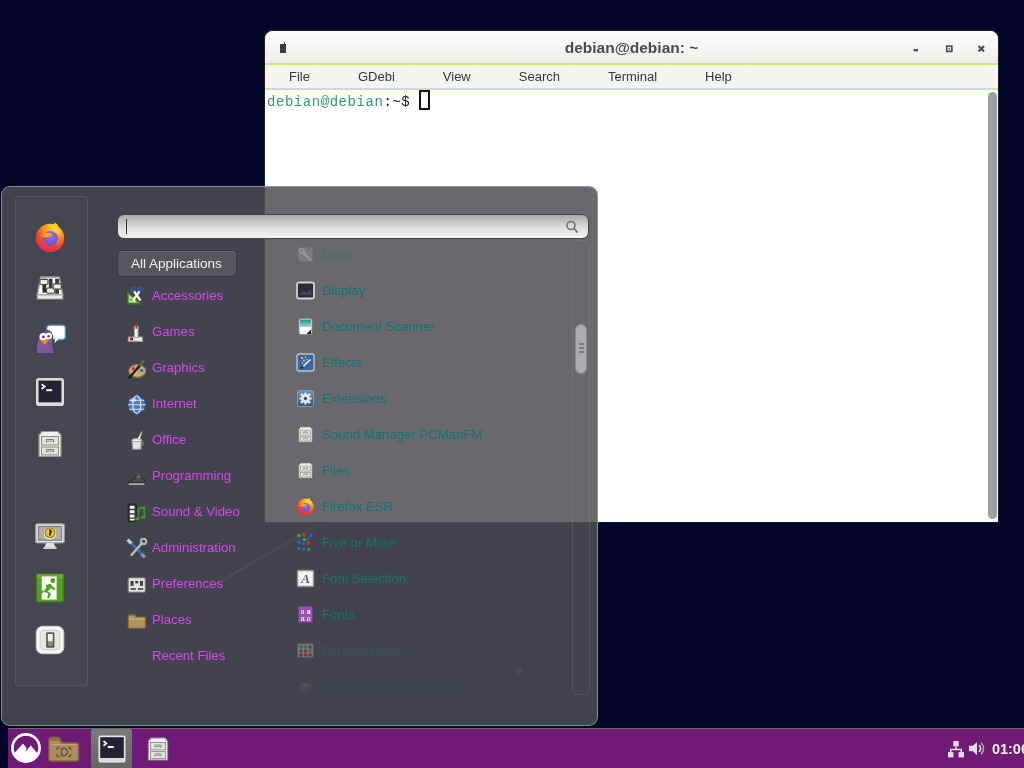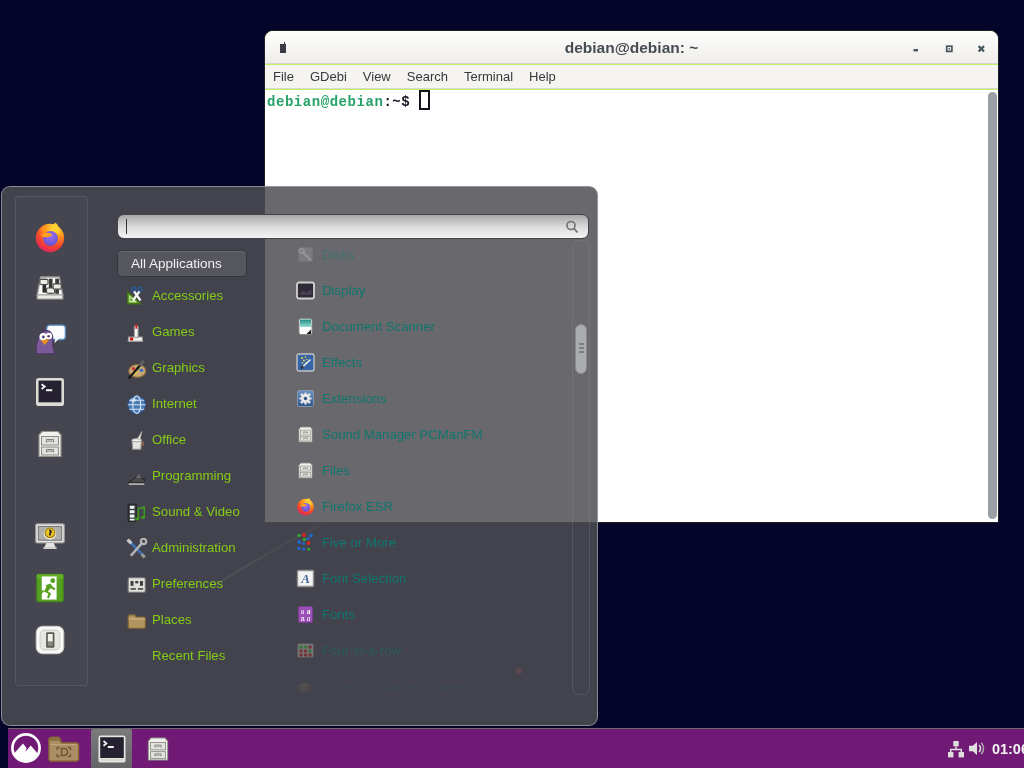--- a/index.html
+++ b/index.html
@@ -16,45 +16,45 @@
 border:1px solid #1e1e28;border-radius:9px 9px 2px 2px;background:#bef264;overflow:hidden;}
 #ttitle{position:absolute;left:0;top:0;right:0;height:33px;
 background:linear-gradient(#fdfdfc,#efedea);border-bottom:1px solid #d7d4ce;}
 #ttitle .txt{position:absolute;left:0;right:0;top:8px;text-align:center;
 font-size:15.5px;font-weight:bold;color:#454c52;}
 #ticon{position:absolute;left:15px;top:13px;width:6px;height:9px;background:#3b3b46;}
 #ticon:after{content:"";position:absolute;left:4px;top:-2px;width:1px;height:3px;background:#3b3b46;}
 .wbtn{position:absolute;top:0;width:30px;height:33px;}
 #tmenu{position:absolute;left:0;top:34px;right:0;height:24px;background:#f5f4f1;
 border-bottom:1px solid #dbd8d2;display:flex;align-items:center;padding-left:0;}
-#tmenu span{padding:0 8px;font-size:13px;color:#35393b;}
+#tmenu span{padding:0 24px;font-size:13px;color:#35393b;}
 #tbody{position:absolute;left:0;top:59px;right:0;bottom:0;background:#fff;}
 #prompt{position:absolute;left:2px;top:3px;font-family:"Liberation Mono",monospace;
-font-size:14px;font-weight:bold;letter-spacing:0.55px;line-height:19px;color:#171422;white-space:pre;}
+font-size:14px;font-weight:normal;letter-spacing:0.55px;line-height:19px;color:#171422;white-space:pre;}
 #prompt .g{color:#26a269;}
 #cursor{position:absolute;left:154px;top:0px;width:11px;height:20px;border:2px solid #12121c;background:#fff;}
 #tscroll{position:absolute;right:1px;top:2px;width:9px;bottom:3px;background:#9aa0a3;border-radius:5px;}
 
 
 #menu{position:absolute;left:1px;top:186px;width:597px;height:540px;
 background:rgba(79,79,83,0.85);border:1px solid rgba(162,162,168,0.75);border-radius:9px;}
 #sidepanel{position:absolute;left:13px;top:9px;width:73px;height:490px;
 border:1px solid rgba(255,255,255,0.09);border-radius:4px;background:rgba(255,255,255,0.02);}
 .sicon{position:absolute;left:32px;width:32px;height:32px;}
 #search{position:absolute;left:115px;top:27px;width:472px;height:25px;border-radius:7px;
 border:1px solid #43434a;background:linear-gradient(#a8a8a8,#dedede 55%,#f4f4f4);}
 #scursor{position:absolute;left:8px;top:4px;width:1px;height:15px;background:#333;}
 #sglass{position:absolute;right:8px;top:4px;}
-#allapps{position:absolute;left:115px;top:63px;width:130px;height:27px;border-radius:5px;
+#allapps{position:absolute;left:115px;top:63px;width:120px;height:27px;border-radius:5px;
 background:rgba(255,255,255,0.10);border:1px solid rgba(30,30,34,0.55);
 box-shadow:inset 0 1px 0 rgba(255,255,255,0.12);}
 #allapps span{position:absolute;left:13px;top:5px;font-size:13.5px;color:#f0f0f0;}
 .cat{position:absolute;left:124px;}
 .cat .ci{position:absolute;left:0;top:0;width:20px;height:20px;}
-.cat .cl{position:absolute;left:26px;top:2px;font-size:13.2px;color:#84cc16;white-space:nowrap;}
+.cat .cl{position:absolute;left:26px;top:2px;font-size:13.2px;color:#d946ef;white-space:nowrap;}
 .app{position:absolute;left:293px;}
 .app .ai{position:absolute;left:1px;top:0;width:19px;height:19px;}
 .app .al{position:absolute;left:27px;top:2px;font-size:13.2px;color:#0f766e;white-space:nowrap;}
 .dim{opacity:0.48;}
 #sframe{position:absolute;left:570px;top:53px;width:18px;height:455px;
 border:1px solid rgba(150,150,156,0.22);border-radius:7px;}
 #sthumb{position:absolute;left:573px;top:137px;width:12px;height:50px;background:#aaacae;
 border-radius:6px;border:1px solid #8a8c8e;}
 #sthumb:before{content:"";position:absolute;left:3px;top:18px;width:5px;height:1.6px;background:#7b7d7f;
 box-shadow:0 4px 0 #7b7d7f,0 8px 0 #7b7d7f;}

